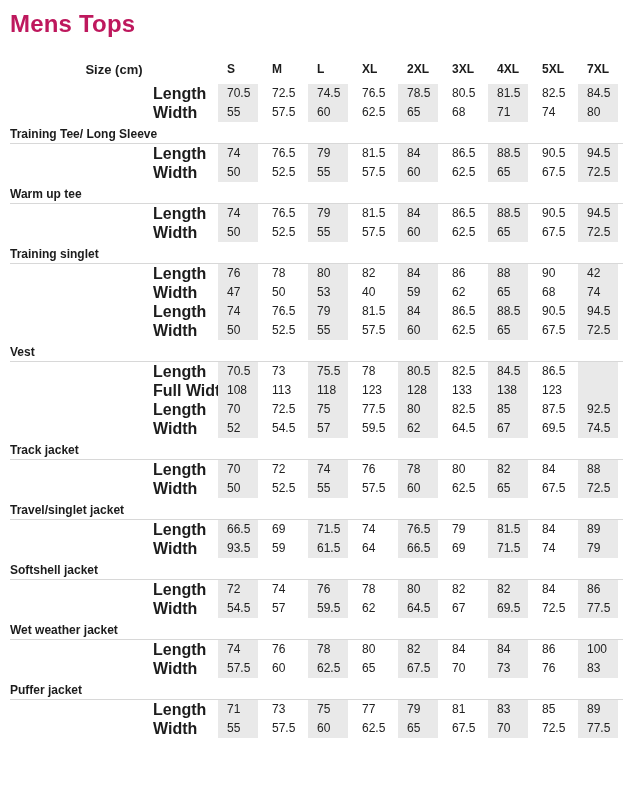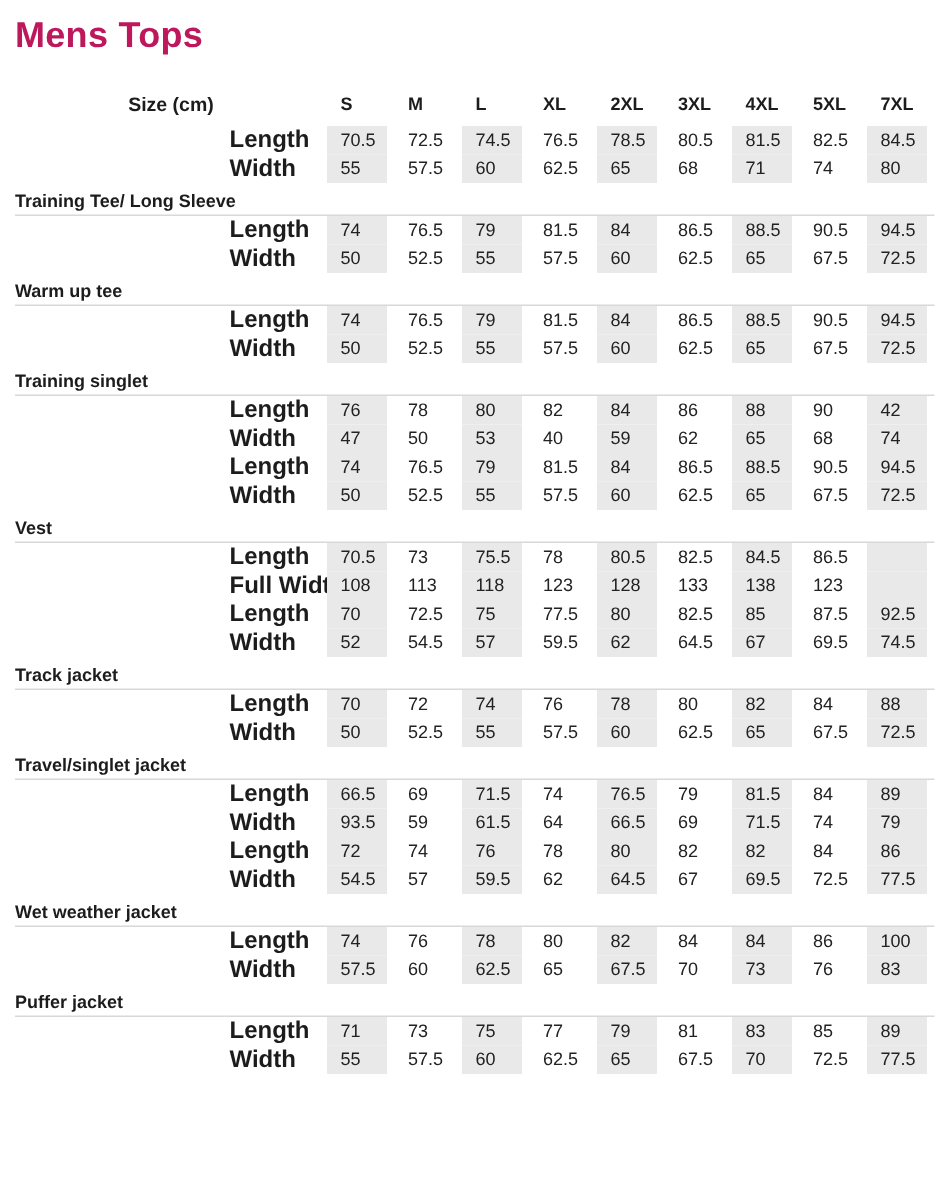--- a/index.html
+++ b/index.html
@@ -771,20 +771,21 @@
           <div class="cell-wrap">
             <div class="cell-text">74</div>
           </div>
           <div class="cell-wrap">
             <div class="band"></div>
             <div class="cell-text">79</div>
           </div>
         </div>
       </div>
       <div>
+        <div class="section-header">Softshell jacket</div>
         <div class="data-row">
           <div></div>
           <div class="row-label">Length</div>
           <div class="cell-wrap">
             <div class="band"></div>
             <div class="cell-text">72</div>
           </div>
           <div class="cell-wrap">
             <div class="cell-text">74</div>
           </div>

